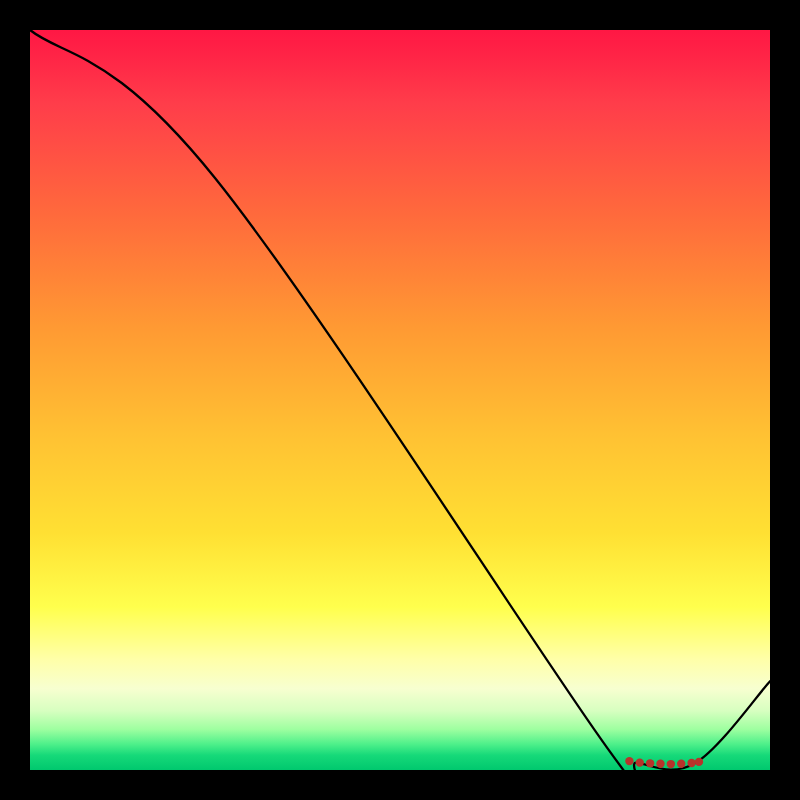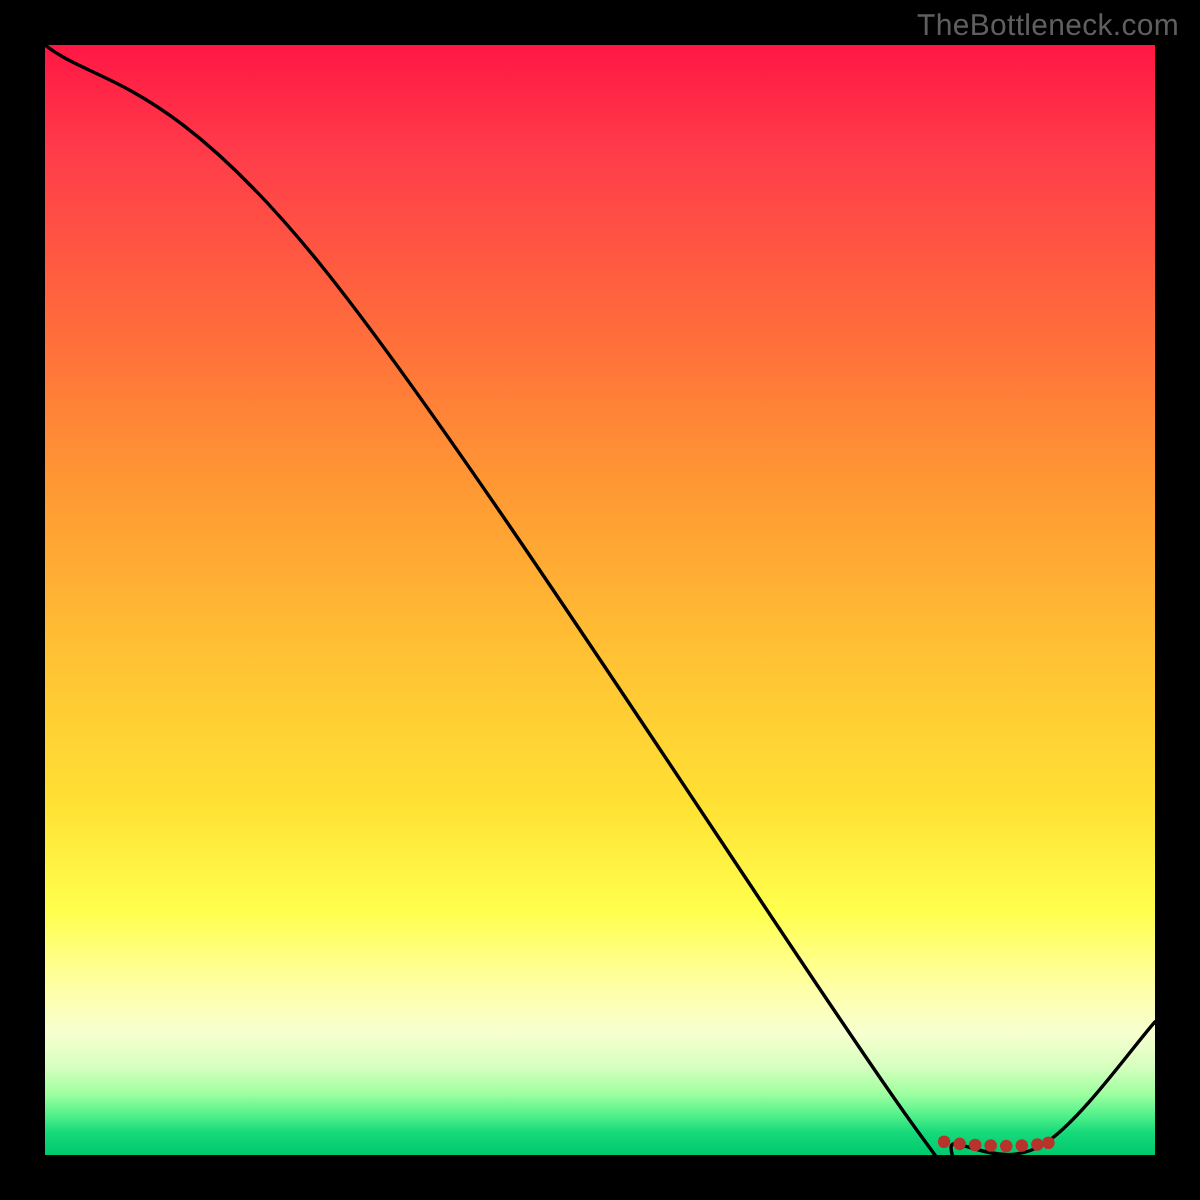--- a/index.html
+++ b/index.html
@@ -58,21 +58,20 @@
     font-weight: 500;
     letter-spacing: 0.2px;
     user-select: none;
   }
 </style>
 </head>
 <body>
 
 <div class="stage">
 
-  <div class="watermark">TheBottleneck.com</div>
 
   <div class="plot-area">
     <svg viewBox="0 0 740 740" preserveAspectRatio="none">
       <path id="curve-path" fill="none" stroke="#000000" stroke-width="2.3" stroke-linejoin="round" stroke-linecap="round" d="M 0 0 C 33.3 26.64, 81.104 18.79600000000002, 185 148 C 288.896 277.20399999999995, 501.27600000000007 612.572, 577.2 717.8 C 653.124 823.0279999999999, 590.8159999999999 729.936, 606.8 732.6 C 622.784 735.264, 642.024 747.2520000000001, 666 732.6 C 689.976 717.948, 726.68 665.8520000000001, 740 651.2"></path>
       <g id="marker-group">
           <circle cx="599.4000000000001" cy="731.12" r="4.2" fill="#b7332b"></circle>
           <circle cx="609.7600000000001" cy="732.6" r="4.2" fill="#b7332b"></circle>
           <circle cx="620.12" cy="733.34" r="4.2" fill="#b7332b"></circle>
           <circle cx="630.48" cy="733.71" r="4.2" fill="#b7332b"></circle>
           <circle cx="640.84" cy="734.08" r="4.2" fill="#b7332b"></circle>

